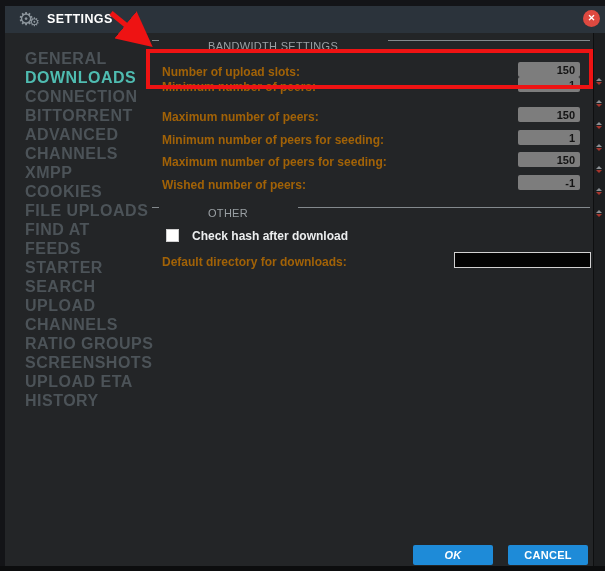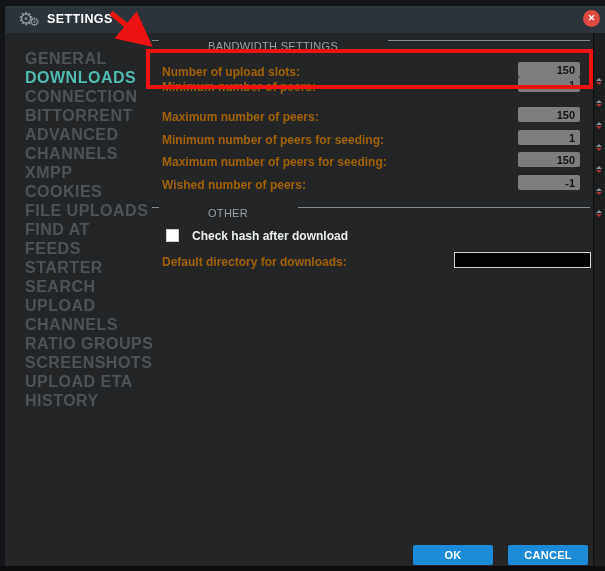--- a/index.html
+++ b/index.html
@@ -60,21 +60,21 @@
 
   
   .hl-rect { position:absolute; left:146px; top:49px; width:447px; height:40px;
              border:4px solid #ee1313; pointer-events:none; }
   .arrow-svg { position:absolute; left:103px; top:7px; pointer-events:none; }
 
   
   .btn { position:absolute; top:545px; width:80px; height:20px; background:#1e8bd8; border:none;
          border-radius:2px; color:#ffffff; font-family:"Liberation Sans",sans-serif;
          font-size:11px; font-weight:bold; letter-spacing:0.3px; cursor:pointer; text-align:center; line-height:20px; }
-  .btn-ok { left:413px; }
+  .btn-ok { left:413px;font-style:italic; }
   .btn-cancel { left:508px; }
 </style>
 </head>
 <body>
 
 <div id="frame">
 
   <div class="titlebar">
     <span class="gear-wrap">
       <span class="gear-big">⚙</span>

